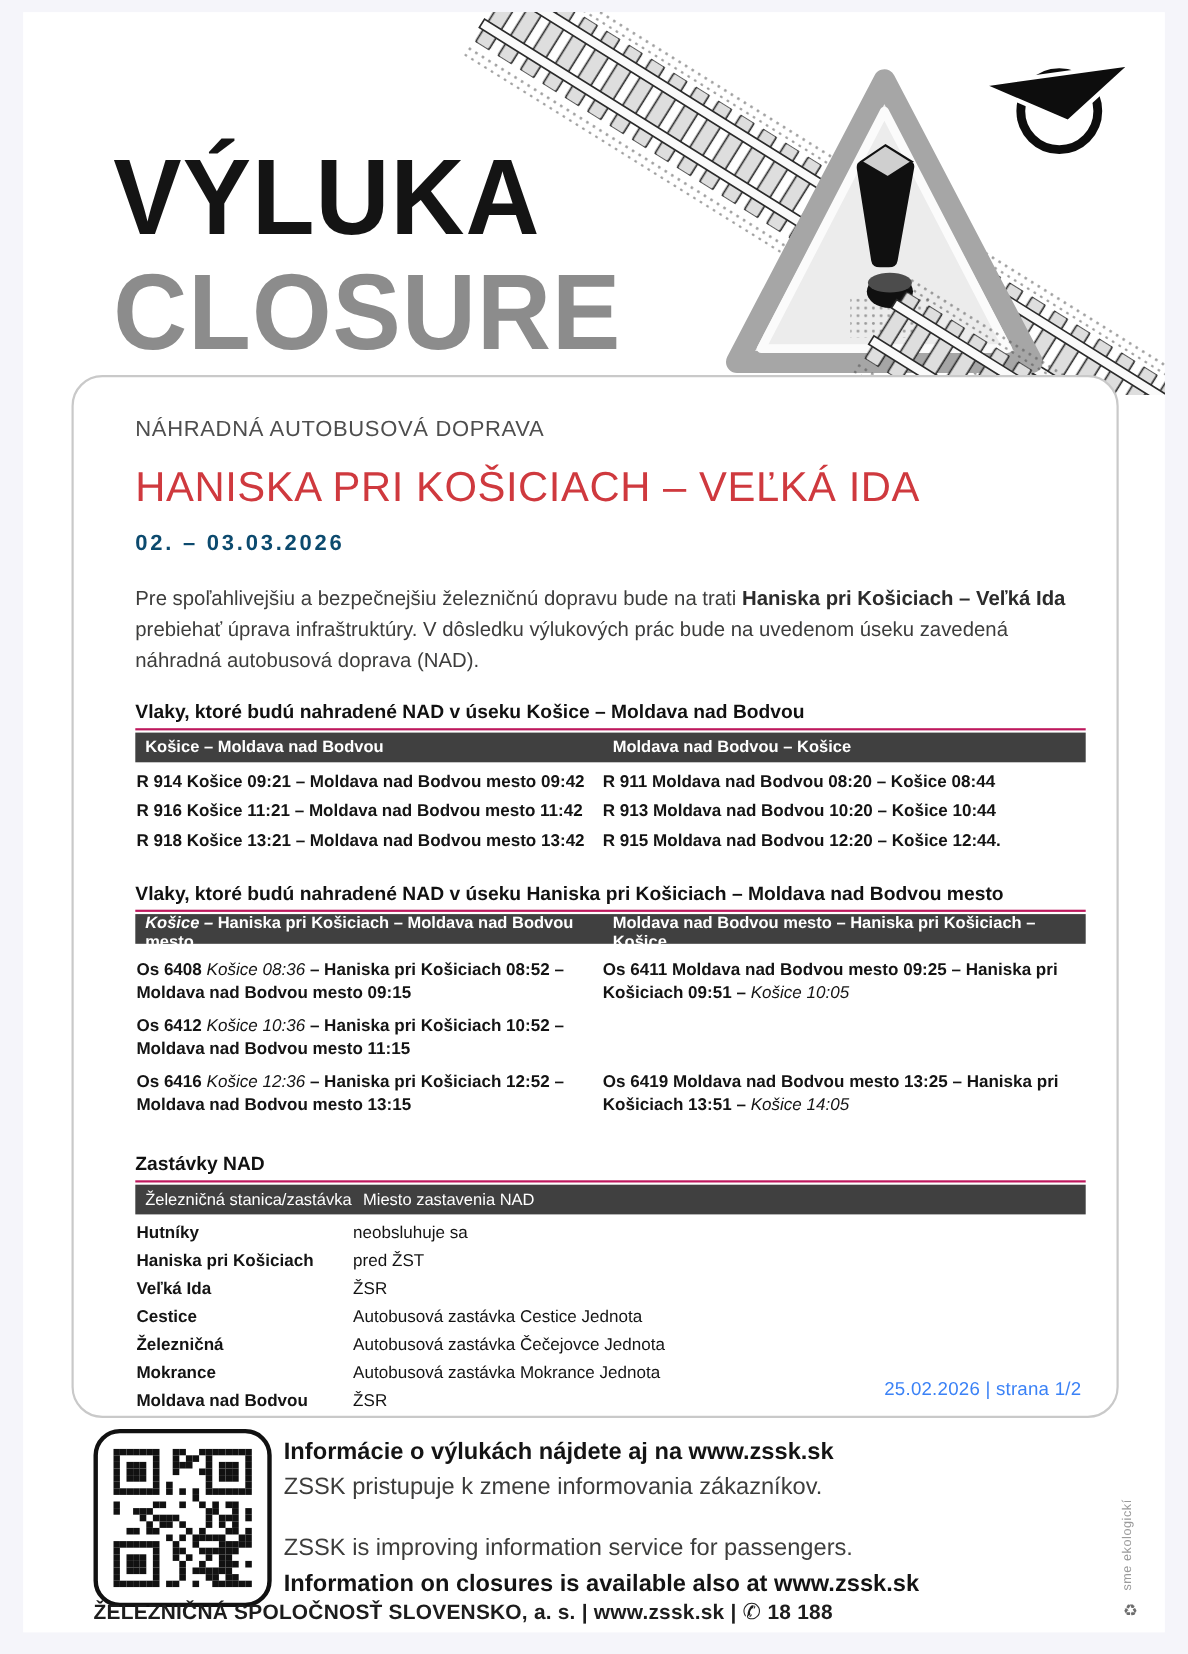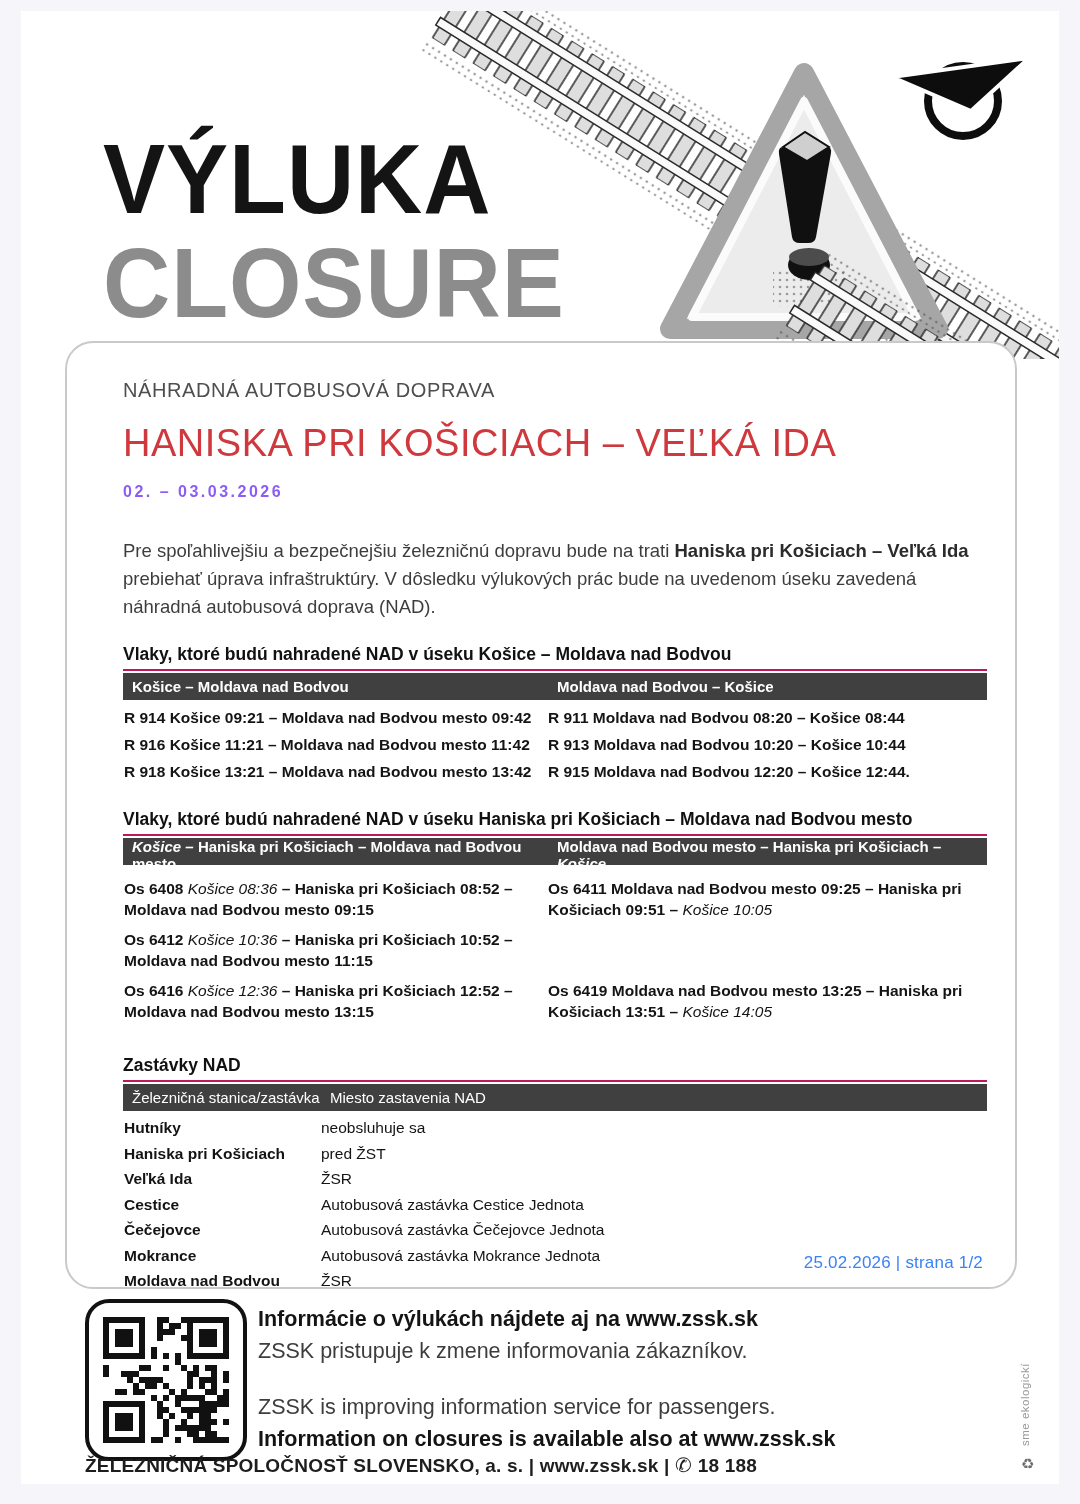--- a/index.html
+++ b/index.html
@@ -34,21 +34,21 @@
     position:absolute; left:44px; top:330px;
     width:952px; height:948px;
     background:#fff;
     border:2px solid #c9c9c9;
     border-radius:28px;
     padding:36px 28px 18px 56px;
     overflow:hidden;
   }
   .kicker { font-size:20px; letter-spacing:.6px; color:#4e4e4e; margin-bottom:20px; }
   .main-title { font-size:38px; letter-spacing:.5px; color:#cf393e; margin-bottom:18px; }
-  .date-range { font-size:16px; font-weight:bold; letter-spacing:2.5px; color:#8b5cf6; margin-bottom:36px; }
+  .date-range { font-size:20px; font-weight:bold; letter-spacing:2.5px; color:#0c4a6e; margin-bottom:24px; }
   .intro { font-size:18.5px; line-height:1.5; color:#3d3d3c; margin-bottom:24px; }
   .intro b { color:#2b2b2b; }
   .sec-heading {
     font-size:17.5px; font-weight:bold; color:#111;
     padding-bottom:4px; border-bottom:2px solid #be185d; margin-top:22px;
   }
   .redbar {
     margin-top:2px;
     background:#404040; color:#fff;
     display:grid; grid-template-columns:425px 1fr;
@@ -175,21 +175,21 @@
         </div>
         <div class="trow">
           <div><span style="font-weight: bold;">R 918 Košice 13:21 – Moldava nad Bodvou mesto 13:42</span></div>
           <div><span style="font-weight: bold;">R 915 Moldava nad Bodvou 12:20 – Košice 12:44.</span></div>
         </div>
       </div>
 
     <div class="sec-heading">Vlaky, ktoré budú nahradené NAD v úseku Haniska pri Košiciach – Moldava nad Bodvou mesto</div>
     <div class="redbar">
       <span id="t2-h1"><span style="font-weight: bold; font-style: italic;">Košice – </span><span style="font-weight: bold;"> Haniska pri Košiciach – Moldava nad Bodvou mesto</span></span>
-      <span id="t2-h2"><span style="font-weight: bold;">Moldava nad Bodvou mesto – Haniska pri Košiciach – </span><span style="font-weight: bold; font-style: italic;"> Košice</span></span>
+      <span id="t2-h2"><span style="font-weight: bold;">Moldava nad Bodvou mesto – Haniska pri Košiciach – </span><span style="font-weight: bold; "> Košice</span></span>
     </div>
     <div class="trows t2" id="t2-rows">
         <div class="trow">
           <div><span style="font-weight: bold;">Os 6408  </span><span style="font-weight: normal; font-style: italic;">Košice 08:36</span><span style="font-weight: bold;"> – Haniska pri Košiciach 08:52 – Moldava nad Bodvou mesto 09:15</span></div>
           <div><span style="font-weight: bold;">Os 6411 Moldava nad Bodvou mesto 09:25 – Haniska pri Košiciach 09:51 – </span><span style="font-weight: normal; font-style: italic;">Košice 10:05</span></div>
         </div>
         <div class="trow">
           <div><span style="font-weight: bold;">Os 6412  </span><span style="font-weight: normal; font-style: italic;">Košice 10:36</span><span style="font-weight: bold;"> – Haniska pri Košiciach 10:52 – Moldava nad Bodvou mesto 11:15</span></div>
         </div>
         <div class="trow">
@@ -214,21 +214,21 @@
         </div>
         <div class="trow">
           <div class="station">Veľká Ida</div>
           <div>ŽSR</div>
         </div>
         <div class="trow">
           <div class="station">Cestice</div>
           <div>Autobusová zastávka Cestice Jednota</div>
         </div>
         <div class="trow">
-          <div class="station">Čečejovce</div>
+          <div class="station">Železničná</div>
           <div>Autobusová zastávka Čečejovce Jednota</div>
         </div>
         <div class="trow">
           <div class="station">Mokrance</div>
           <div>Autobusová zastávka Mokrance Jednota</div>
         </div>
         <div class="trow">
           <div class="station">Moldava nad Bodvou</div>
           <div>ŽSR</div>
         </div>

